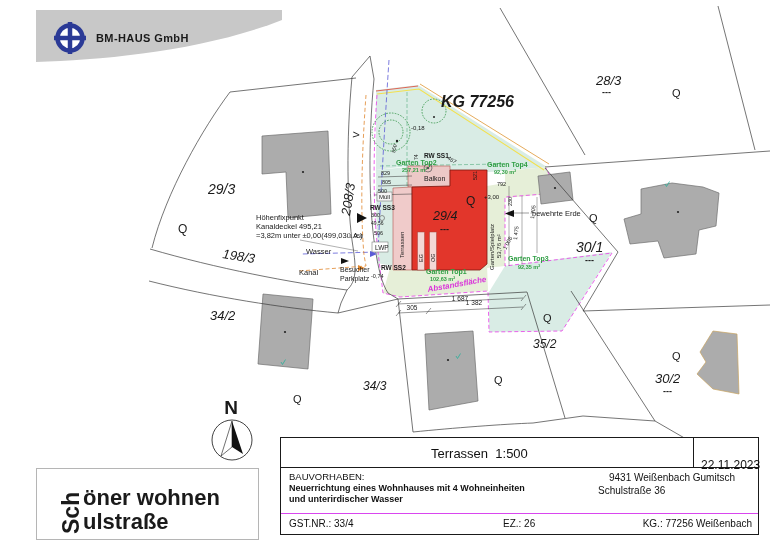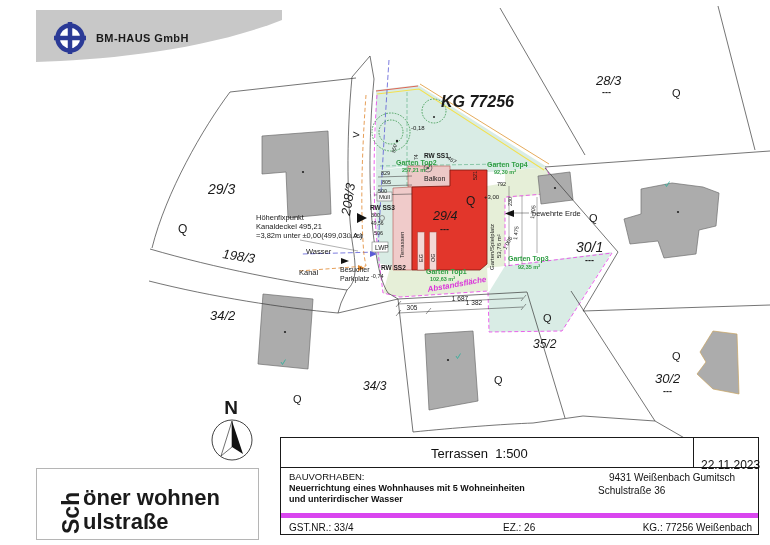--- a/index.html
+++ b/index.html
@@ -6,21 +6,21 @@
   .page{position:relative;width:770px;height:545px;background:#fff;overflow:hidden;
         font-family:"Liberation Sans",sans-serif;}
   .map-svg{position:absolute;left:0;top:0;}
   
   .hlogo{position:absolute;left:36px;top:8px;width:248px;height:58px;}
   
   .flogo{position:absolute;left:36px;top:468px;width:221px;height:70px;border:1px solid #b5b5b5;background:#fff;}
   
   .tblock{position:absolute;left:280px;top:437px;width:477px;height:96px;border:1.4px solid #1a1a1a;background:#fff;color:#111;}
   .trow1{position:relative;height:29px;border-bottom:1px solid #1a1a1a;}
-  .trow2{position:relative;height:45px;border-bottom:5px solid #d946ef;}
+  .trow2{position:relative;height:45px;border-bottom:1px solid #d946ef;}
   .trow3{position:relative;height:20px;}
   .verkauf{position:absolute;left:8px;top:2px;font-size:21px;letter-spacing:1px;color:#111;}
   .lageplan{position:absolute;left:150px;top:8px;font-size:13px;white-space:pre;}
   .datecell{position:absolute;right:0;top:0;width:64px;height:29px;border-left:1px solid #1a1a1a;}
   .dateval{position:absolute;left:7px;top:20px;font-size:12px;}
   .bvlabel{position:absolute;left:8px;top:3px;font-size:9.5px;}
   .bvline1{position:absolute;left:8px;top:15px;font-size:9px;font-weight:bold;}
   .bvline2{position:absolute;left:8px;top:26px;font-size:9px;font-weight:bold;}
   .addr1{position:absolute;left:328px;top:4px;font-size:10px;}
   .addr2{position:absolute;left:317px;top:17px;font-size:10px;}
@@ -266,21 +266,21 @@
 
   <div class="tblock">
     <div class="trow1">
       <span class="lageplan">Terrassen  1:500</span>
       <span class="datecell">
         <span class="dateval">22.11.2023</span>
       </span>
     </div>
     <div class="trow2">
       <span class="bvlabel">BAUVORHABEN:</span>
-      <span class="bvline1">Neuerrichtung eines Wohnhauses mit 5 Wohneinheiten</span>
+      <span class="bvline1">Neuerrichtung eines Wohnhauses mit 4 Wohneinheiten</span>
       <span class="bvline2">und unterirdischer Wasser</span>
       <span class="addr1">9431 Weißenbach Gumitsch</span>
       <span class="addr2">Schulstraße 36</span>
     </div>
     <div class="trow3">
       <span class="gst">GST.NR.: 33/4</span>
       <span class="ez">EZ.: 26</span>
       <span class="kgf">KG.: 77256 Weißenbach</span>
     </div>
   </div>

